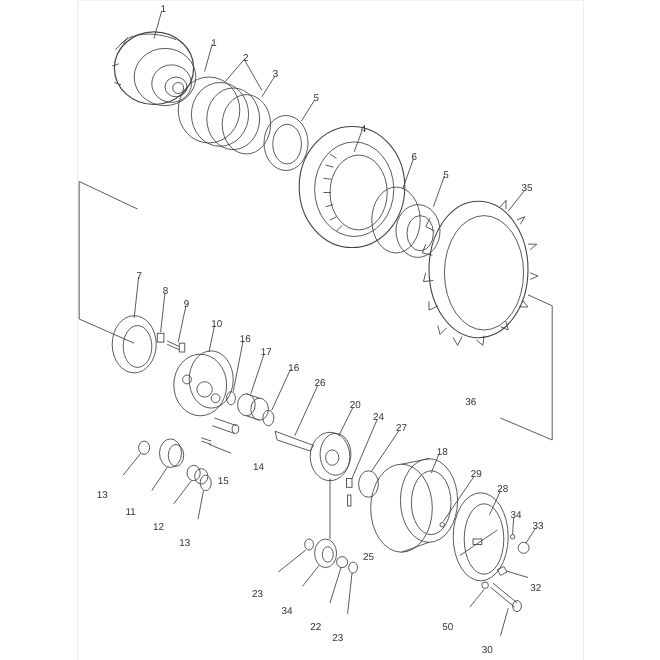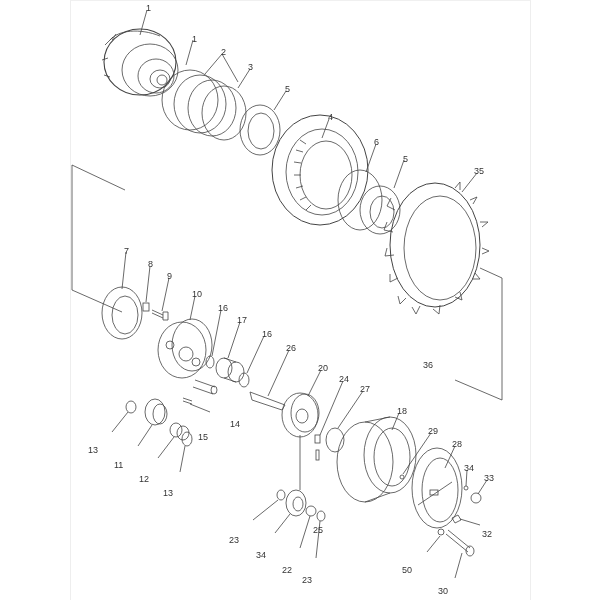--- a/index.html
+++ b/index.html
@@ -215,21 +215,21 @@
     <span class="lbl" style="left: 397px; top: 407px;">18</span>
     <span class="lbl" style="left: 198px; top: 433px; text-align: center;">15</span>
     <span class="lbl" style="left: 428px; top: 427px;">29</span>
     <span class="lbl" style="left: 88px; top: 446px;">13</span>
     <span class="lbl" style="left: 452px; top: 440px;">28</span>
     <span class="lbl" style="left: 114px; top: 461px;">11</span>
     <span class="lbl" style="left: 464px; top: 464px;">34</span>
     <span class="lbl" style="left: 484px; top: 474px;">33</span>
     <span class="lbl" style="left: 139px; top: 475px;">12</span>
     <span class="lbl" style="left: 163px; top: 489px;">13</span>
-    <span class="lbl" style="left: 313px; top: 502px; margin-top: 24px;">25</span>
+    <span class="lbl" style="left: 330px; top: 502px;">25</span>
     <span class="lbl" style="left: 229px; top: 536px;">23</span>
     <span class="lbl" style="left: 482px; top: 530px;">32</span>
     <span class="lbl" style="left: 256px; top: 551px;">34</span>
     <span class="lbl" style="left: 282px; top: 566px;">22</span>
     <span class="lbl" style="left: 402px; top: 566px;">50</span>
     <span class="lbl" style="left: 302px; top: 576px;">23</span>
     <span class="lbl" style="left: 438px; top: 587px;">30</span>
   </div>
 
 </body></html>

